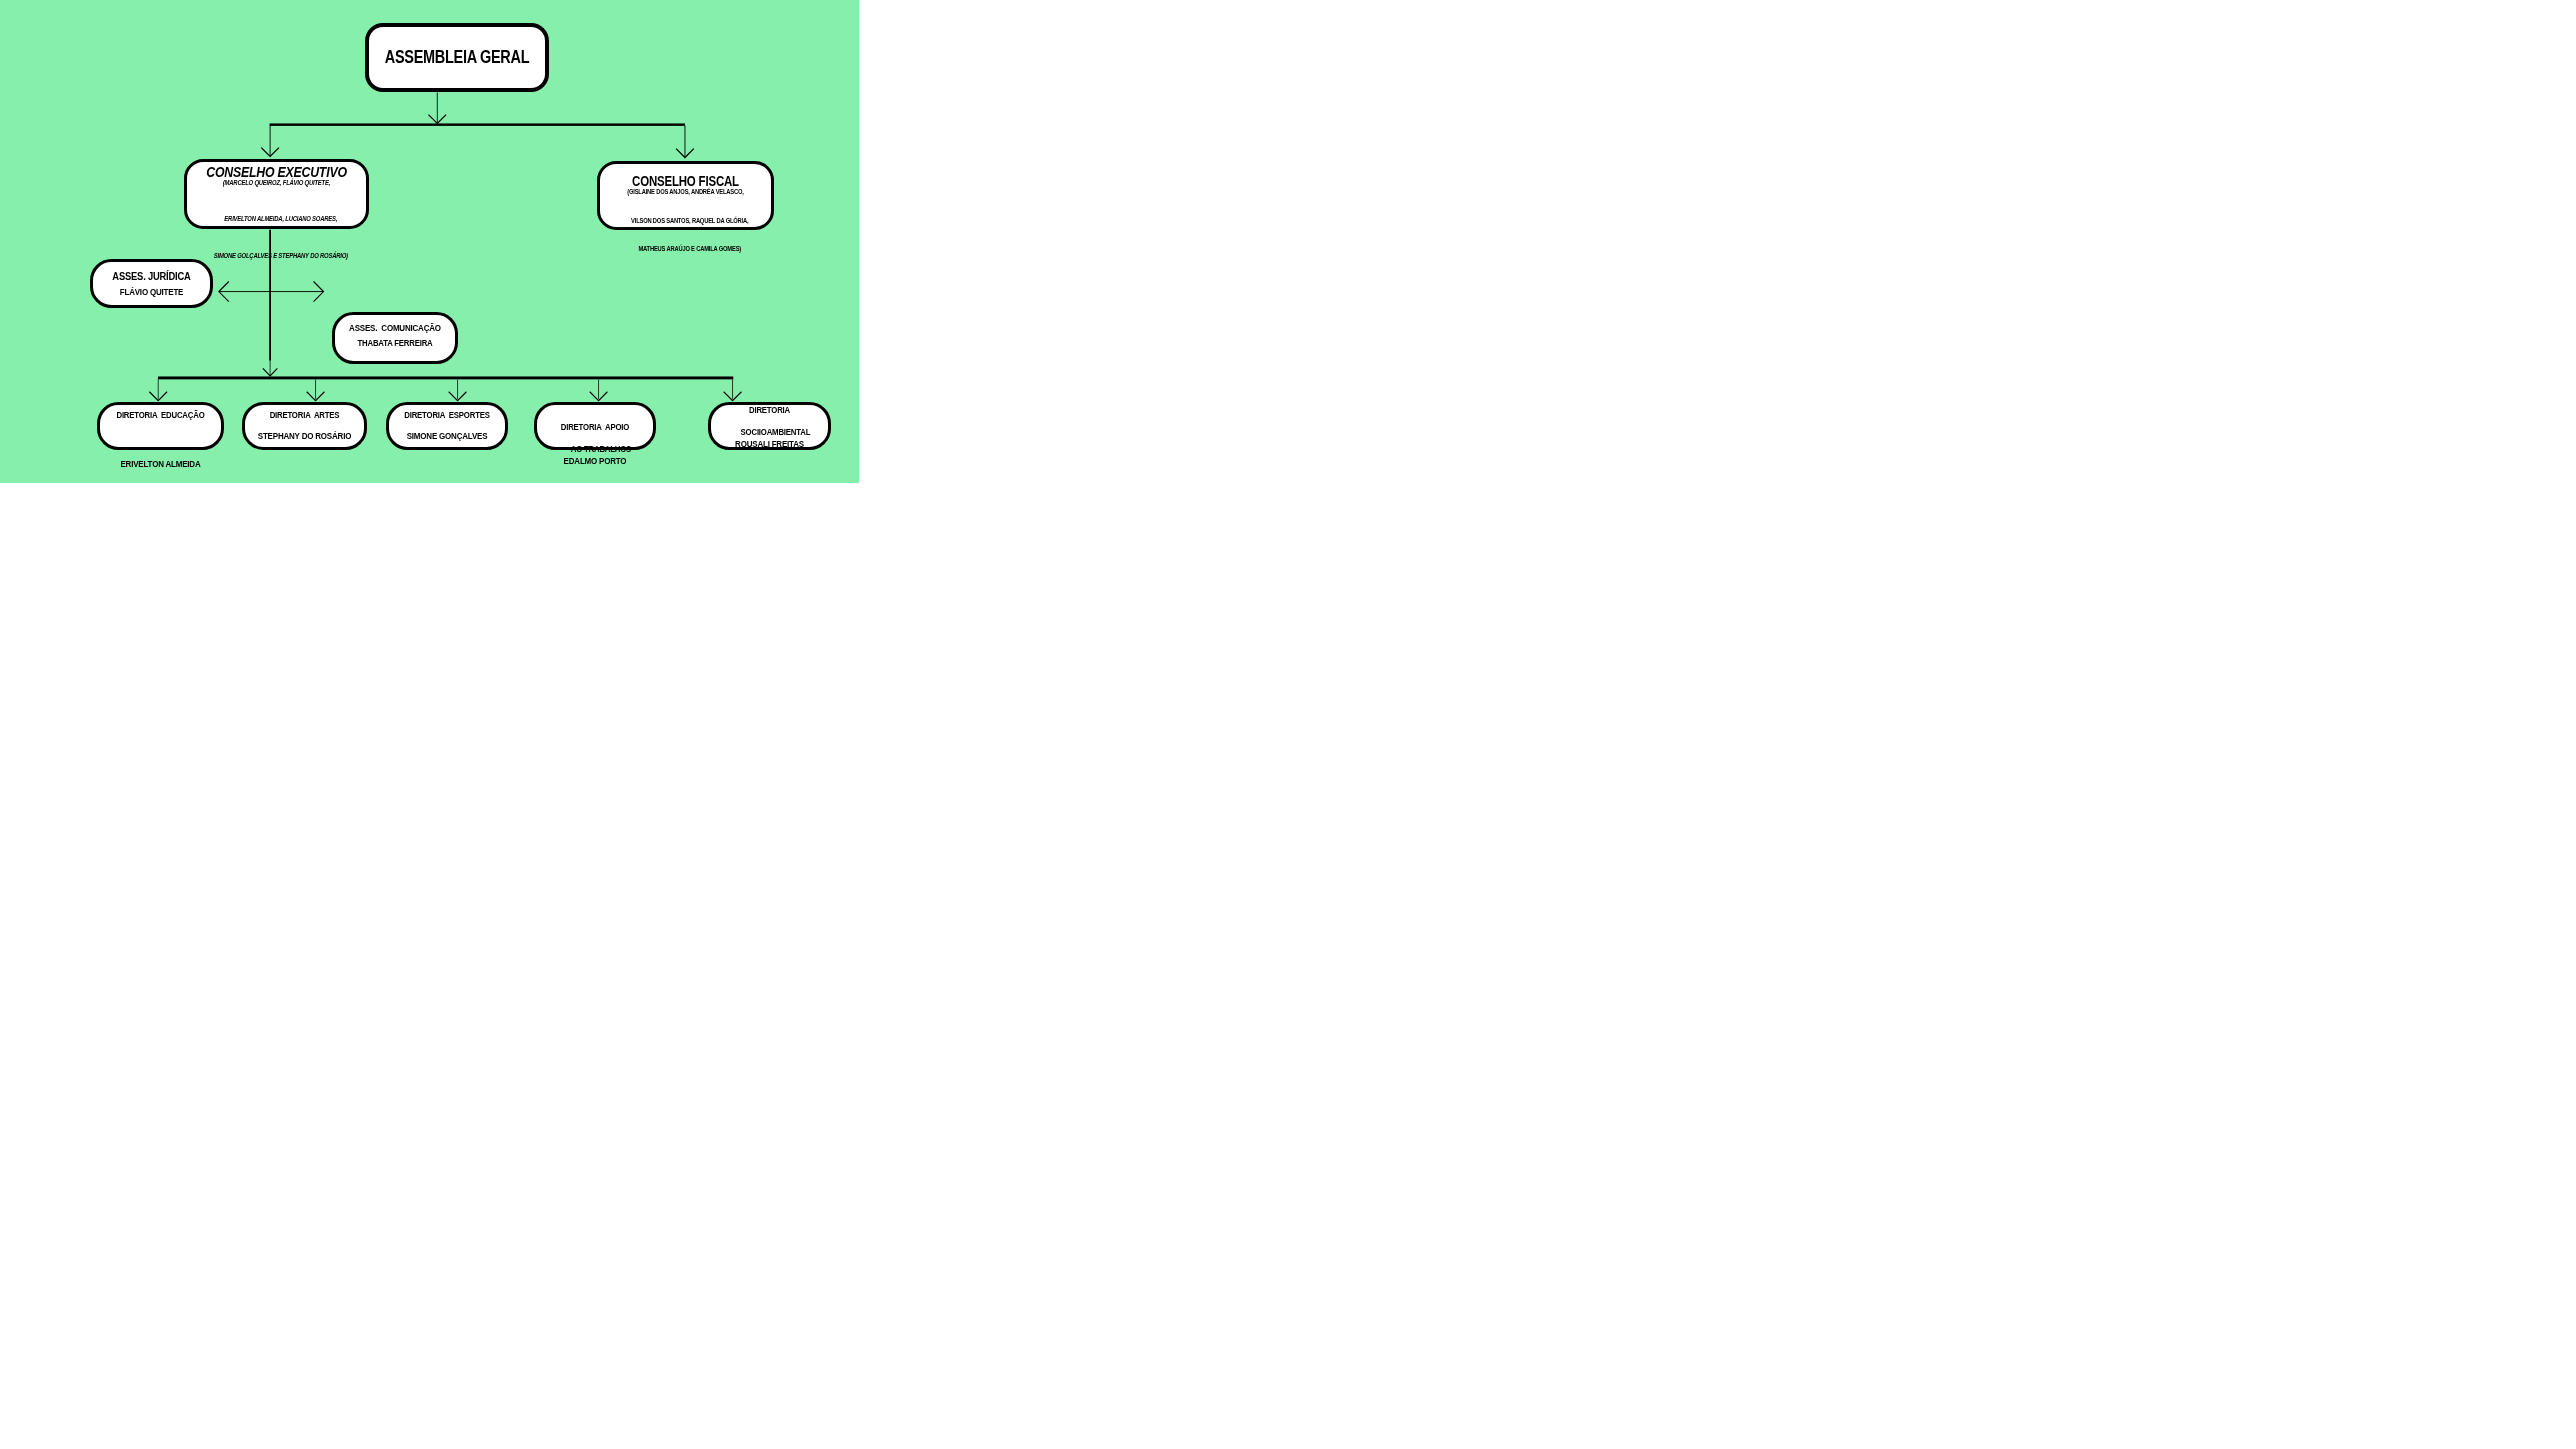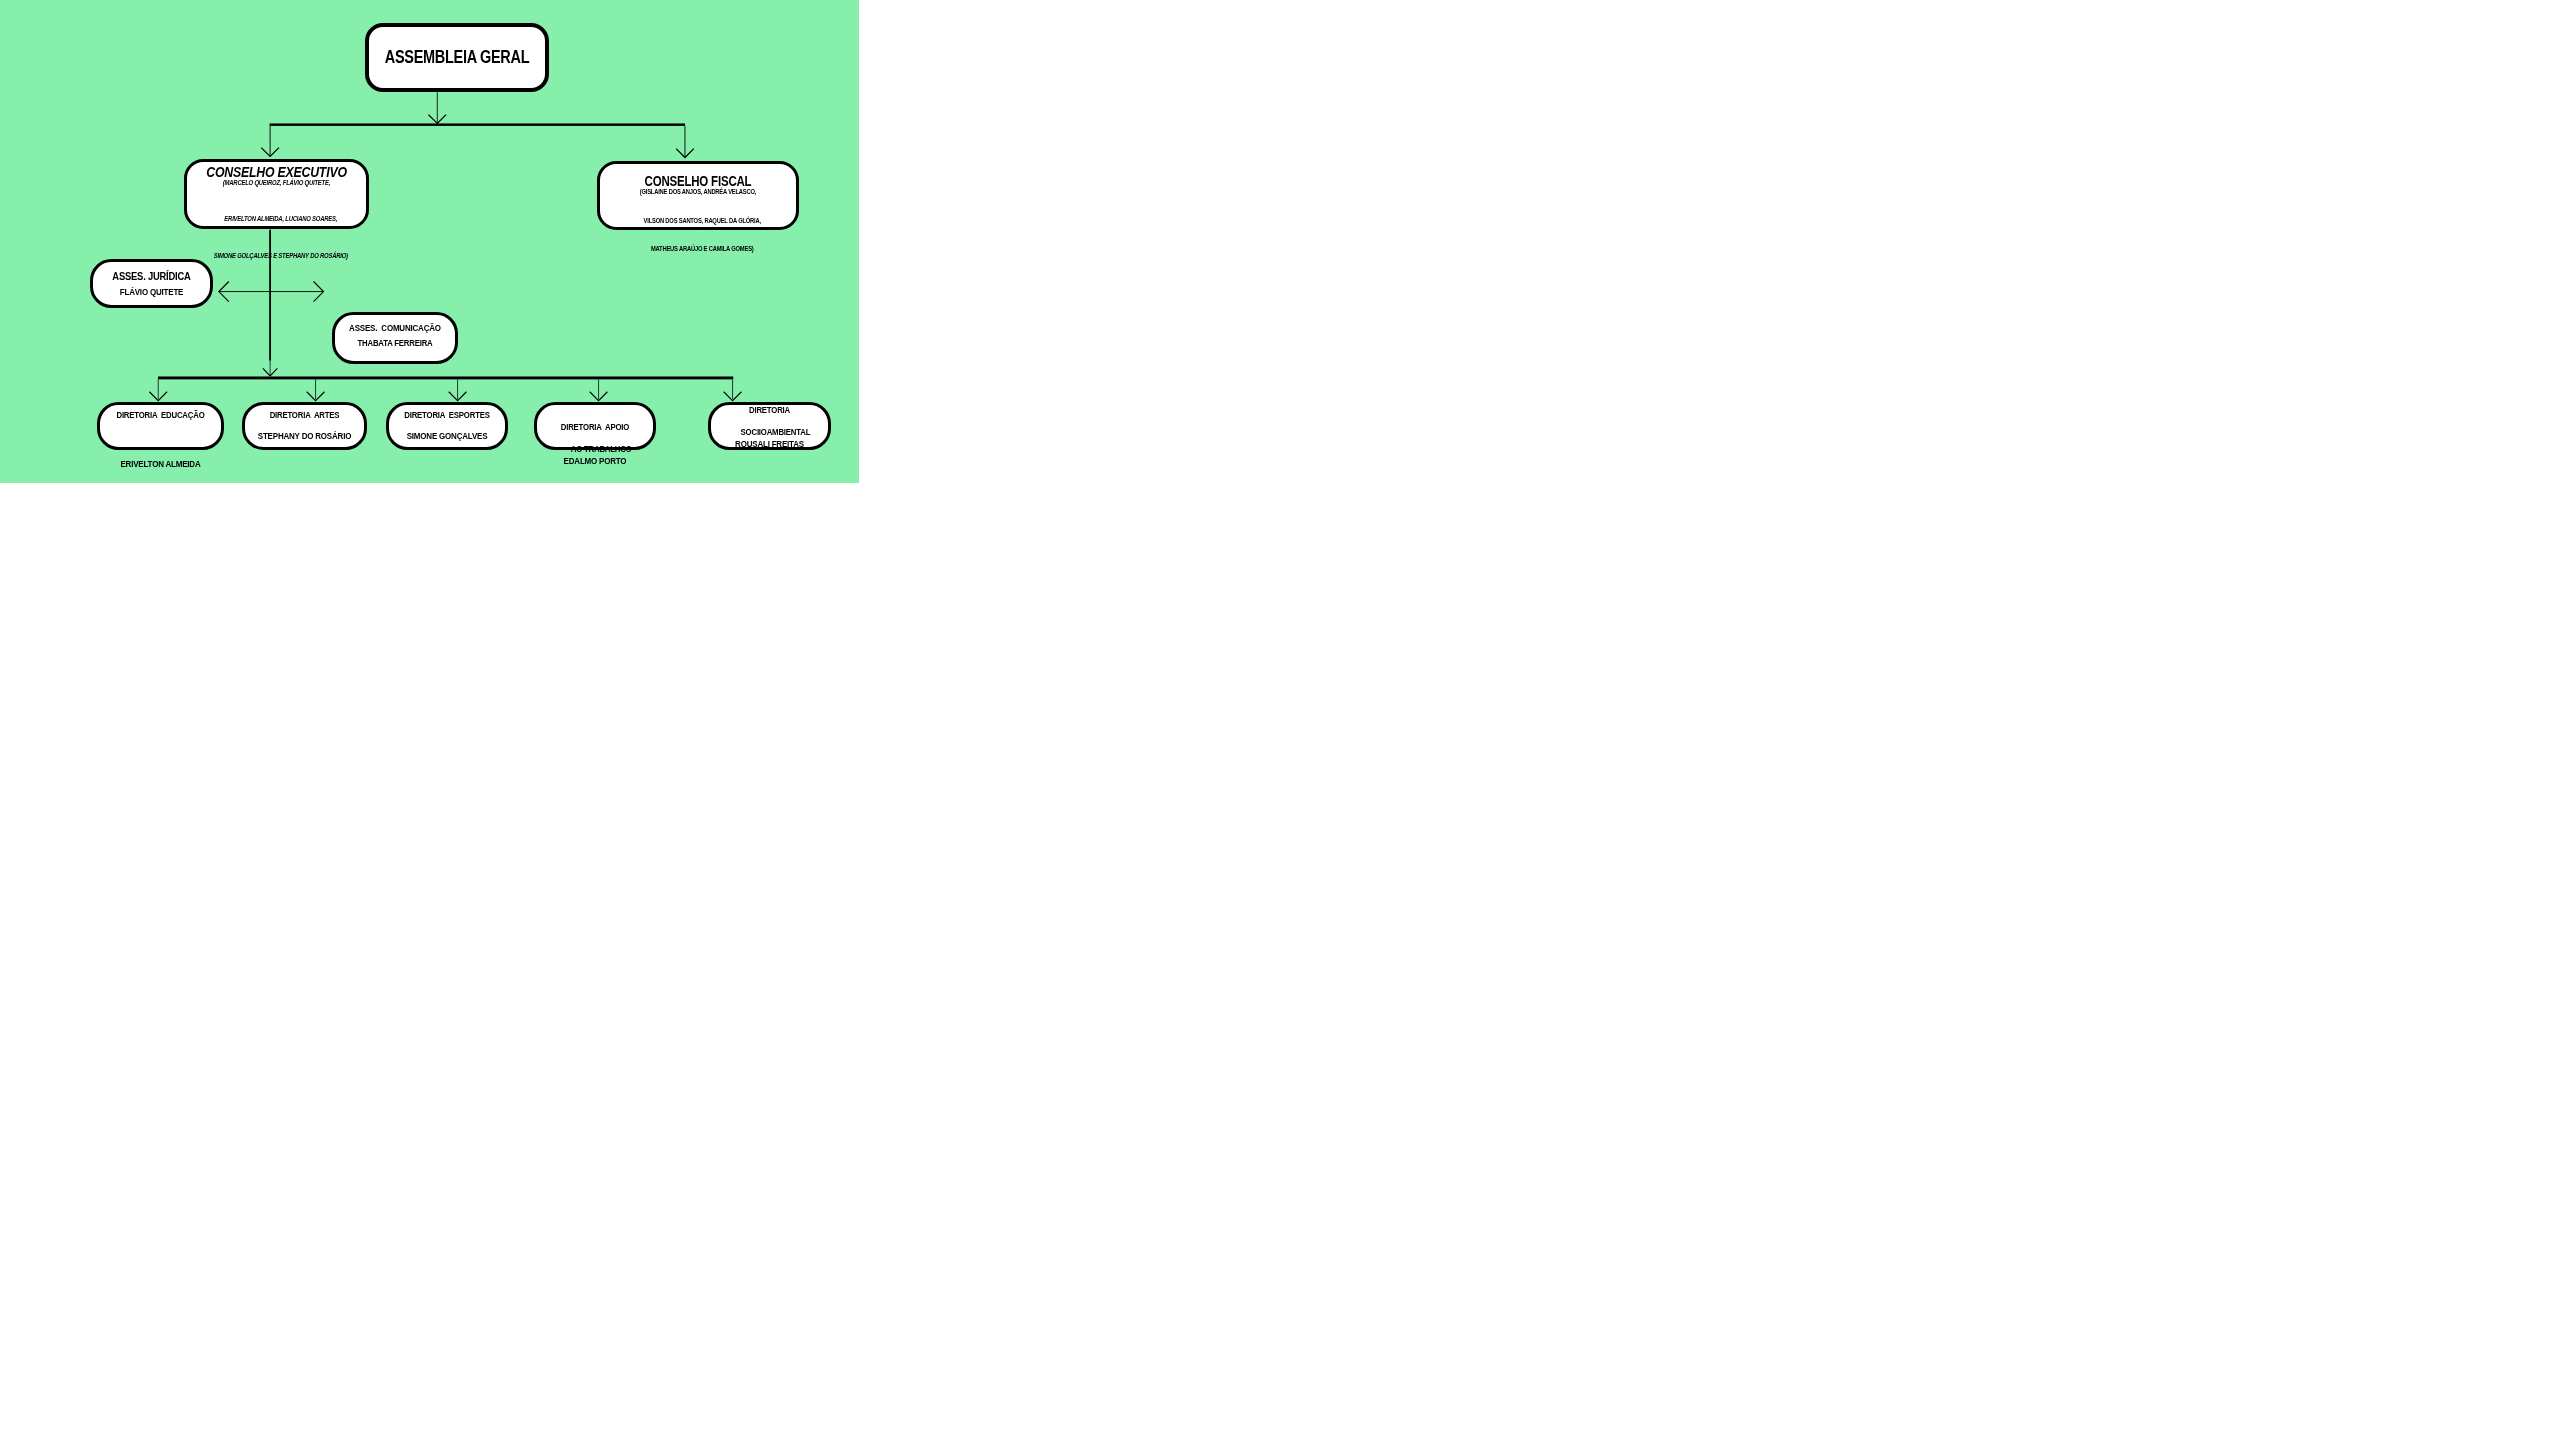--- a/index.html
+++ b/index.html
@@ -39,21 +39,21 @@
     line-height: 1.15;
   }
   
   .n-assembleia        { left: 365px;  top: 23px;  width: 184px; height: 69px; border-radius: 18px; border-width: 4.3px; justify-content: center; }
   .n-assembleia .title { font-size: 14.5px; letter-spacing: -0.3px; }
 
   .n-executivo         { left: 184px;  top: 159px; width: 185px; height: 70px; border-radius: 19.3px; padding-top: 2.7px; font-style: italic; }
   .n-executivo .title  { font-size: 12.3px; }
   .n-executivo .members{ margin-top: 3.2px; font-size: 5.9px; line-height: 15px; }
 
-  .n-fiscal            { left: 597px; top: 161px; width: 202px; height: 69px; border-radius: 19.3px; padding-top: 10.7px; }
+  .n-fiscal            { left: 597px; top: 161px; width: 177px; height: 69px; border-radius: 19.3px; padding-top: 10.7px; }
   .n-fiscal .title     { font-size: 11.5px; }
   .n-fiscal .members   { margin-top: 4.3px; font-size: 5.8px; line-height: 11.8px; }
 
   .n-juridica          { left: 90px;  top: 259px; width: 123px; height: 49px; border-radius: 21.5px; padding-top: 9px; }
   .n-juridica .title   { font-size: 9.4px; }
   .n-juridica .pname   { margin-top: 5.4px; font-size: 8px; }
 
   .n-comunicacao        { left: 332px; top: 265px; width: 126px; height: 52px; border-radius: 21.5px; padding-top: 7.5px; margin-top: 47px; }
   .n-comunicacao .title { font-size: 8px; }
   .n-comunicacao .pname { margin-top: 8.6px; font-size: 7.8px; }

